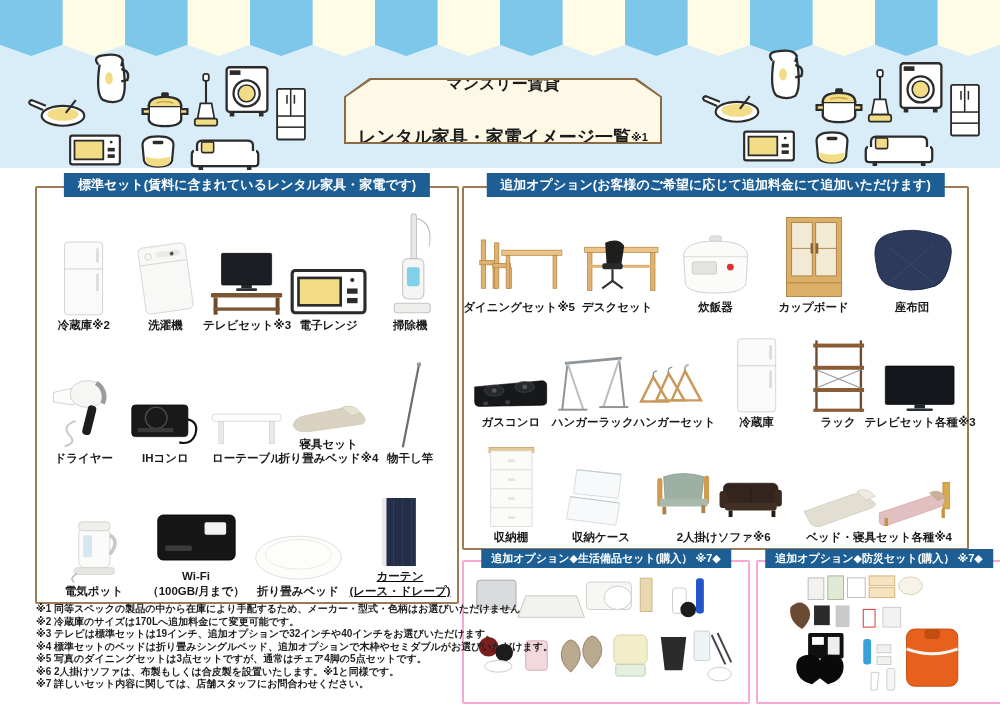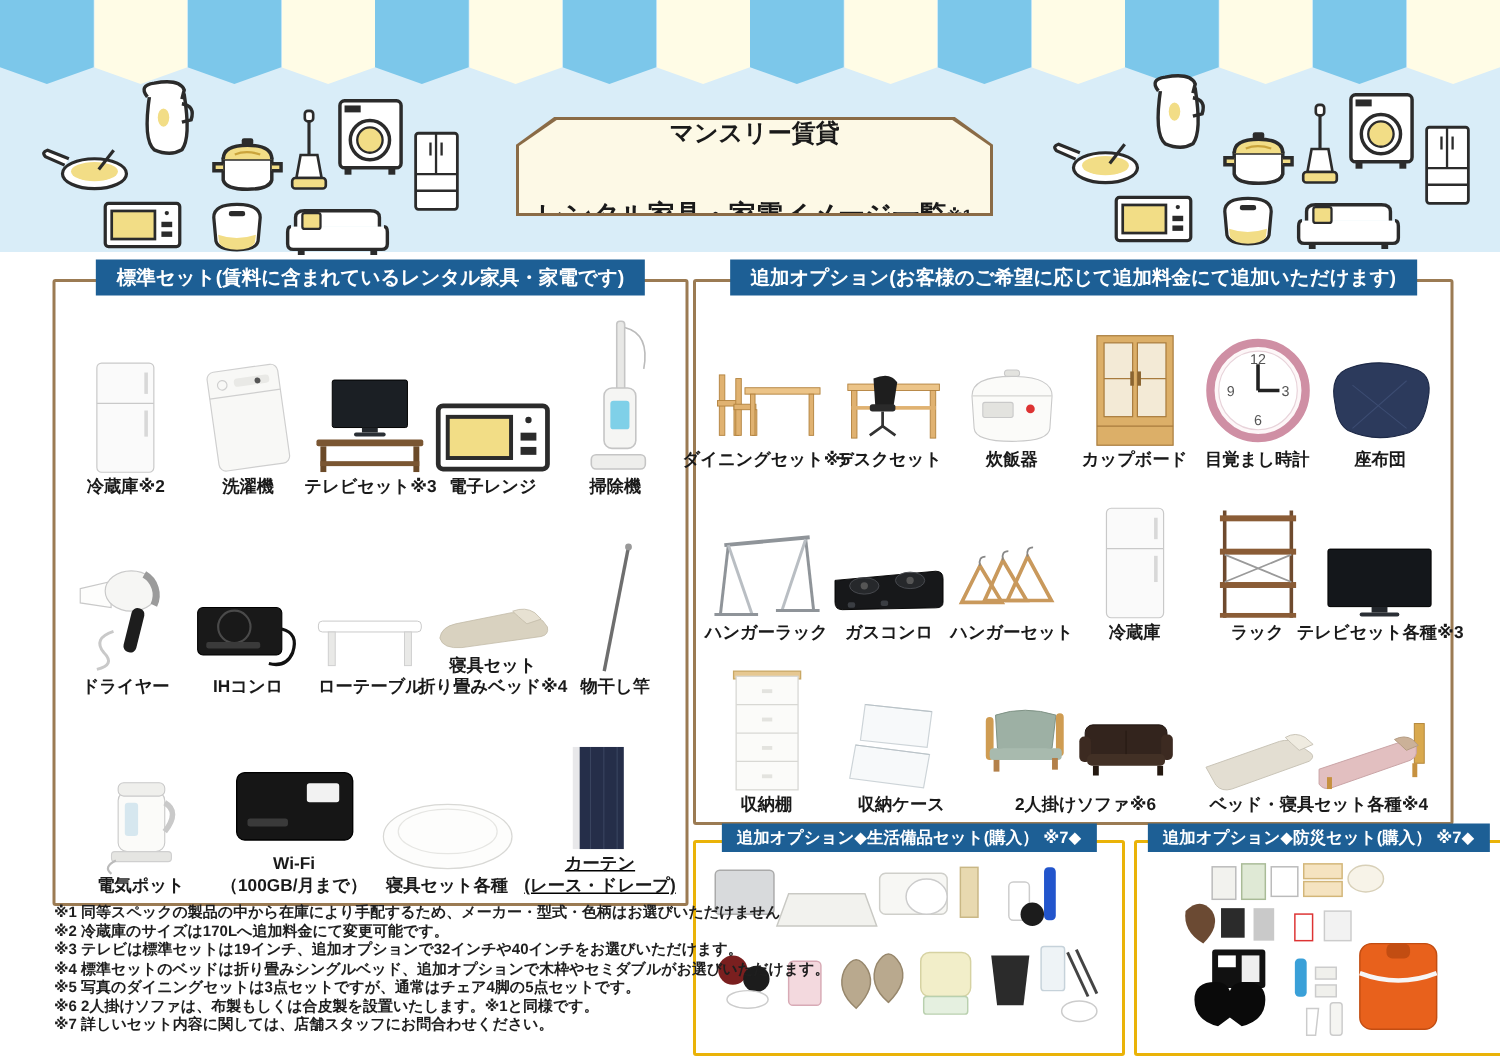--- a/index.html
+++ b/index.html
@@ -9,35 +9,35 @@
   .awning{position:absolute;left:0;top:0;width:1000px;height:56px;display:flex;}
   .stripe{flex:1;height:100%;clip-path:polygon(0 0,100% 0,100% 80%,50% 100%,0 80%);}
   .stripe.blue{background:#7cc7ea;}
   .stripe.cream{background:#fffce6;}
   .cluster{position:absolute;width:284px;height:120px;}
   #cluster-left{left:26px;top:50px;}
   #cluster-right{left:700px;top:46px;}
   .clusteritem{position:absolute;}
   .clusteritem svg{width:100%;height:100%;}
   .titlebox{position:absolute;left:344px;top:78px;width:318px;height:66px;background:#8a6b46;clip-path:polygon(8% 0,92% 0,100% 28%,100% 100%,0 100%,0 28%);}
-  .titlebox-inner{position:absolute;left:2px;top:2px;right:2px;bottom:2px;background:#fdf9e6;clip-path:polygon(8% 0,92% 0,100% 28%,100% 100%,0 100%,0 28%);display:flex;flex-direction:column;align-items:center;justify-content:space-between;}
+  .titlebox-inner{position:absolute;left:2px;top:2px;right:2px;bottom:2px;background:#fdf9e6;clip-path:polygon(8% 0,92% 0,100% 28%,100% 100%,0 100%,0 28%);display:flex;flex-direction:column;align-items:center;justify-content:center;}
   .title-l1{font-size:16px;font-weight:700;color:#1a1a1a;line-height:1.25;}
   .title-l2{font-size:18px;font-weight:700;color:#1a1a1a;line-height:1.25;margin-top:32px;}
   .title-note{font-size:11px;font-weight:700;vertical-align:2px;}
   .panel{position:absolute;background:#ffffff;border:2px solid #9b7b53;border-radius:2px;}
   #std-panel{left:35px;top:186px;width:420px;height:414px;}
   #opt-panel{left:462px;top:186px;width:503px;height:360px;}
   .panel-header{position:absolute;top:-15px;left:50%;transform:translateX(-50%);background:#1d5f95;color:#ffffff;font-weight:700;font-size:13px;padding:3px 14px;white-space:nowrap;}
   .grid{position:absolute;left:6px;right:6px;top:12px;bottom:4px;display:flex;flex-direction:column;}
   .grow{display:flex;flex:1;}
   .cell{display:flex;flex-direction:column;align-items:center;justify-content:flex-end;min-width:0;flex:1;}
   .img{display:flex;align-items:flex-end;justify-content:center;width:100%;}
   .img svg{height:100%;max-width:97%;}
   .lbl{font-size:11.5px;font-weight:700;color:#1a1a1a;line-height:1.25;text-align:center;white-space:nowrap;}
-  .kitbox{position:absolute;background:#ffffff;border:2px solid #eab308;border-radius:2px;}
+  .kitbox{position:absolute;background:#ffffff;border:2px solid #f9a8d4;border-radius:2px;}
   #kit-a{left:462px;top:560px;width:284px;height:140px;}
   #kit-b{left:756px;top:560px;width:208px;height:140px;padding-left:34px;}
   .kit-header{position:absolute;top:-13px;left:50%;transform:translateX(-50%);background:#1d5f95;color:#ffffff;font-weight:700;font-size:11px;padding:2px 10px;white-space:nowrap;}
   .collage{position:absolute;left:5px;right:5px;top:8px;bottom:4px;display:flex;align-items:center;justify-content:center;}
   .collage svg{width:100%;height:100%;}
   .footnotes{position:absolute;left:36px;top:603px;width:470px;}
   .fn{font-size:10px;font-weight:700;color:#1f1f1f;line-height:12.5px;white-space:nowrap;}
 </style>
 </head>
 <body>
@@ -342,21 +342,21 @@
             <div class="lbl">Wi-Fi</div>
             <div class="lbl">（100GB/月まで）</div>
           </div>
           <div class="cell" style="flex-grow: 1;">
             <div class="img" style="height: 74px;">
               <svg viewBox="0 0 120 70" preserveAspectRatio="xMidYMax meet">
                 <ellipse cx="60" cy="38" rx="52" ry="26" fill="#fdfdfc" stroke="#d8d8d5"></ellipse>
                 <ellipse cx="60" cy="34" rx="40" ry="18" fill="none" stroke="#e6e6e3"></ellipse>
               </svg>
             </div>
-            <div class="lbl">寝具セット各種</div>
+            <div class="lbl">折り畳みベッド</div>
           </div>
           <div class="cell" style="flex-grow: 1; text-decoration: underline;">
             <div class="img" style="height: 74px;">
               <svg viewBox="0 0 80 100" preserveAspectRatio="xMidYMax meet">
                 <rect x="22" y="4" width="40" height="92" fill="#252e49"></rect>
                 <line x1="32" y1="4" x2="32" y2="96" stroke="#39445f"></line>
                 <line x1="44" y1="4" x2="44" y2="96" stroke="#39445f"></line>
                 <line x1="56" y1="4" x2="56" y2="96" stroke="#39445f"></line>
                 <rect x="16" y="4" width="6" height="92" fill="#e8e8ea"></rect>
               </svg>
@@ -427,73 +427,56 @@
                 <line x1="52" y1="40" x2="76" y2="40" stroke="#a87b3c"></line>
                 <rect x="46" y="34" width="3" height="12" fill="#8a6430"></rect>
                 <rect x="52" y="34" width="3" height="12" fill="#8a6430"></rect>
                 <line x1="18" y1="80" x2="82" y2="80" stroke="#a87b3c"></line>
               </svg>
             </div>
             <div class="lbl">カップボード</div>
           </div>
           <div class="cell" style="flex-grow: 1;">
             <div class="img" style="height: 86px;">
-              <svg viewBox="0 0 100 100" preserveAspectRatio="xMidYMax meet">
-                <circle cx="50" cy="50" r="40" fill="#fdf7f8" stroke="#cf8fa4" stroke-width="7"></circle>
-                <circle cx="50" cy="50" r="33" fill="#fff" stroke="#e8d3da"></circle>
-                <g fill="#555" font-size="12" font-family="sans-serif" text-anchor="middle">
-                  <text x="50" y="28">12</text>
-                  <text x="73" y="55">3</text>
-                  <text x="50" y="79">6</text>
-                  <text x="27" y="55">9</text>
-                </g>
-                <line x1="50" y1="50" x2="50" y2="28" stroke="#222" stroke-width="3"></line>
-                <line x1="50" y1="50" x2="68" y2="50" stroke="#222" stroke-width="3"></line>
-              </svg>
-            </div>
-            <div class="lbl">目覚まし時計</div>
-          </div>
-          <div class="cell" style="flex-grow: 1;">
-            <div class="img" style="height: 86px;">
               <svg viewBox="0 0 110 90" preserveAspectRatio="xMidYMax meet">
                 <path d="M14 48 q-6 -28 14 -34 q28 -10 62 2 q14 6 10 26 q-4 26 -18 32 q-30 10 -56 -2 q-10 -6 -12 -24z" fill="#2c3a5c" stroke="#1d2947"></path>
                 <path d="M30 30 l50 40 M80 26 l-50 44" stroke="#3c4c72" fill="none"></path>
               </svg>
             </div>
             <div class="lbl">座布団</div>
           </div>
         </div>
         <div class="grow">
+          <div class="cell" style="flex-grow: 1;">
+            <div class="img" style="height: 90px;">
+              <svg viewBox="0 0 130 80" preserveAspectRatio="xMidYMax meet">
+                <path d="M6 34 l110 -10 q8 0 8 8 v26 q0 6 -8 6 l-102 2 q-8 0 -8 -8z" fill="#17181a" stroke="#000"></path>
+                <ellipse cx="38" cy="40" rx="16" ry="9" fill="#26282b" stroke="#4a4d52"></ellipse>
+                <ellipse cx="88" cy="34" rx="16" ry="9" fill="#26282b" stroke="#4a4d52"></ellipse>
+                <circle cx="38" cy="40" r="4" fill="#555"></circle>
+                <circle cx="88" cy="34" r="4" fill="#555"></circle>
+                <rect x="20" y="58" width="8" height="6" rx="2" fill="#3a3d42"></rect>
+                <rect x="56" y="56" width="8" height="6" rx="2" fill="#3a3d42"></rect>
+              </svg>
+            </div>
+            <div class="lbl">ガスコンロ</div>
+          </div>
           <div class="cell" style="flex-grow: 1;">
             <div class="img" style="height: 90px;">
               <svg viewBox="0 0 120 100" preserveAspectRatio="xMidYMax meet">
                 <line x1="18" y1="22" x2="104" y2="14" stroke="#8f9499" stroke-width="4"></line>
                 <line x1="22" y1="22" x2="14" y2="92" stroke="#8f9499" stroke-width="3"></line>
                 <line x1="100" y1="16" x2="108" y2="88" stroke="#8f9499" stroke-width="3"></line>
                 <line x1="22" y1="22" x2="46" y2="92" stroke="#b9bec3" stroke-width="3"></line>
                 <line x1="100" y1="16" x2="76" y2="88" stroke="#b9bec3" stroke-width="3"></line>
                 <line x1="8" y1="92" x2="52" y2="92" stroke="#8f9499" stroke-width="3"></line>
                 <line x1="70" y1="88" x2="114" y2="88" stroke="#8f9499" stroke-width="3"></line>
               </svg>
             </div>
             <div class="lbl">ハンガーラック</div>
-          </div>
-          <div class="cell" style="flex-grow: 1;">
-            <div class="img" style="height: 90px;">
-              <svg viewBox="0 0 130 80" preserveAspectRatio="xMidYMax meet">
-                <path d="M6 34 l110 -10 q8 0 8 8 v26 q0 6 -8 6 l-102 2 q-8 0 -8 -8z" fill="#17181a" stroke="#000"></path>
-                <ellipse cx="38" cy="40" rx="16" ry="9" fill="#26282b" stroke="#4a4d52"></ellipse>
-                <ellipse cx="88" cy="34" rx="16" ry="9" fill="#26282b" stroke="#4a4d52"></ellipse>
-                <circle cx="38" cy="40" r="4" fill="#555"></circle>
-                <circle cx="88" cy="34" r="4" fill="#555"></circle>
-                <rect x="20" y="58" width="8" height="6" rx="2" fill="#3a3d42"></rect>
-                <rect x="56" y="56" width="8" height="6" rx="2" fill="#3a3d42"></rect>
-              </svg>
-            </div>
-            <div class="lbl">ガスコンロ</div>
           </div>
           <div class="cell" style="flex-grow: 1;">
             <div class="img" style="height: 90px;">
               <svg viewBox="0 0 130 90" preserveAspectRatio="xMidYMax meet">
                 <g fill="none" stroke="#c9995c" stroke-width="4">
                   <path d="M30 28 l-20 40 h44 z"></path>
                   <path d="M55 22 l-20 44 h46 z"></path>
                   <path d="M82 18 l-22 48 h48 z"></path>
                 </g>
                 <g fill="none" stroke="#888" stroke-width="2">

